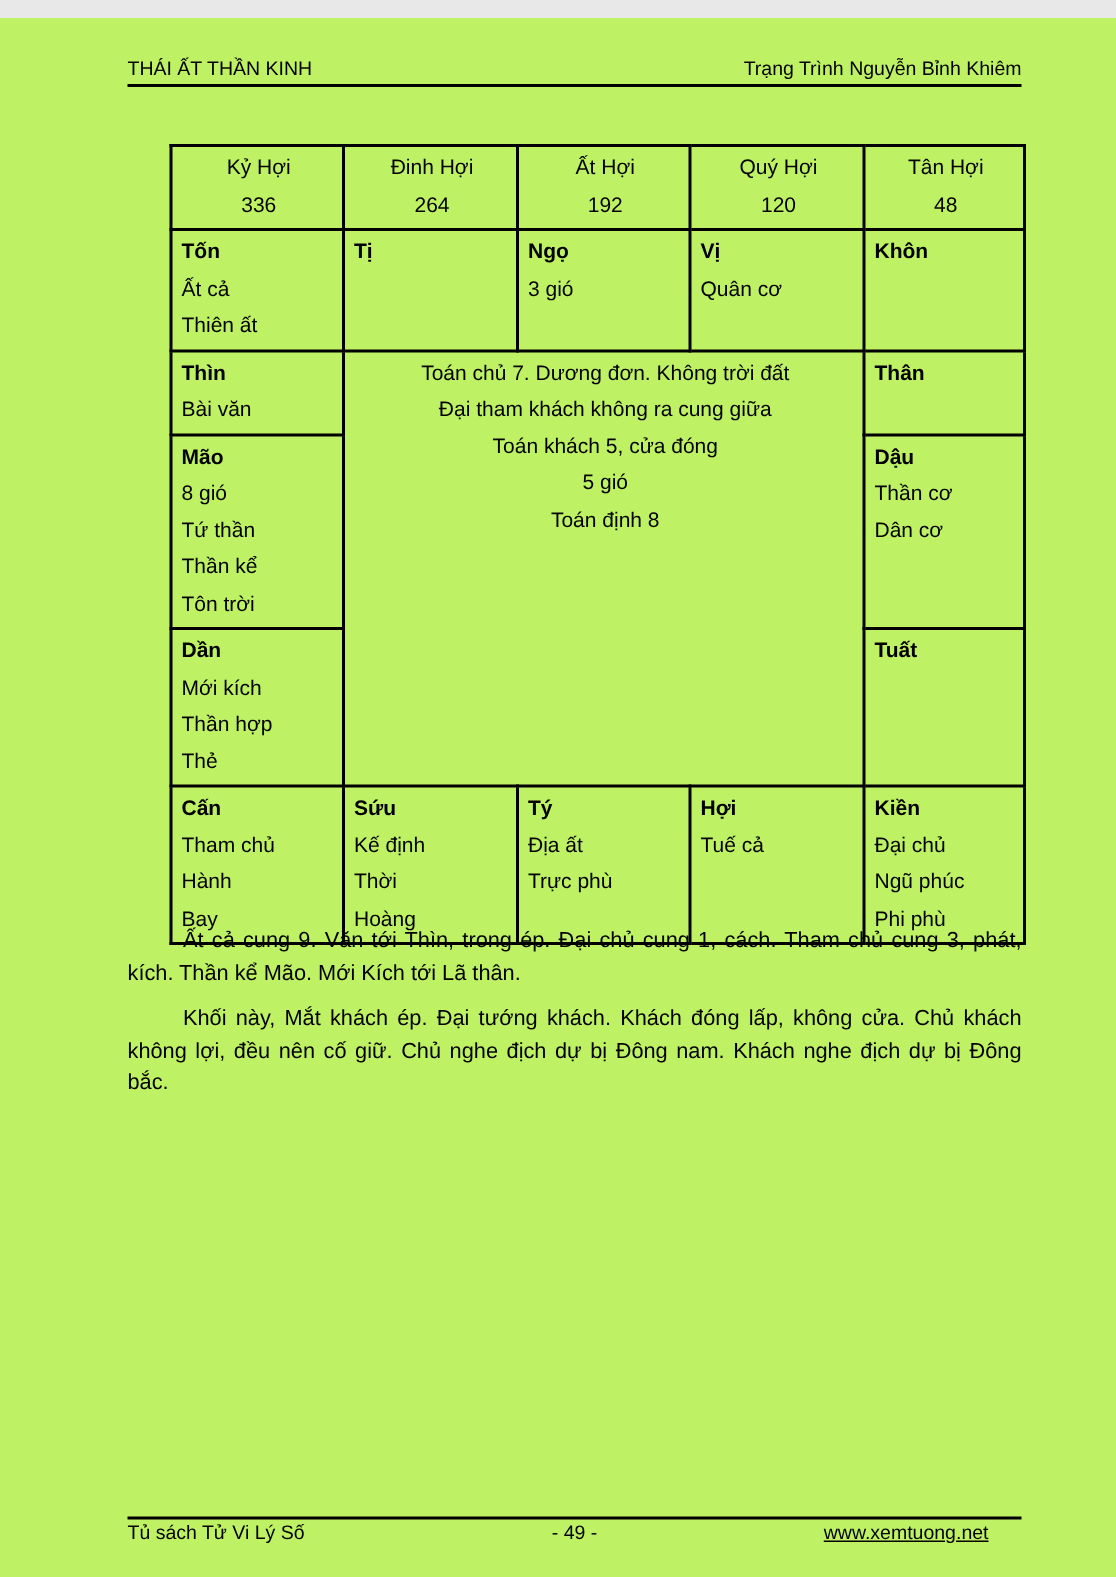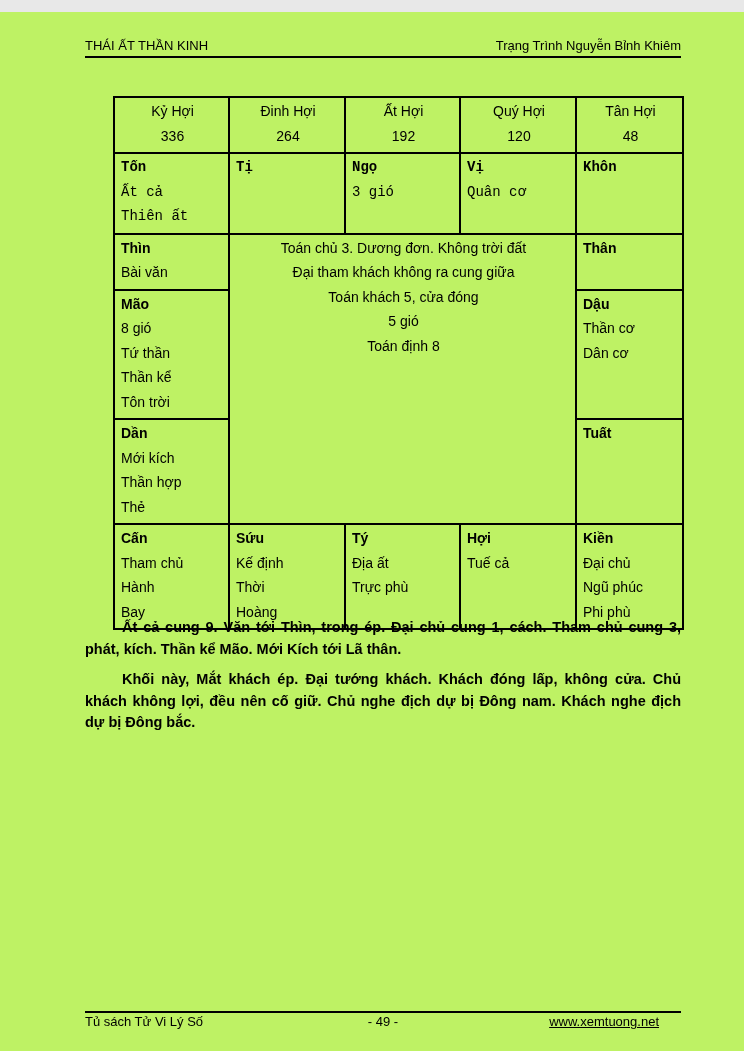--- a/index.html
+++ b/index.html
@@ -41,37 +41,37 @@
     width: 569px;
   }
   table.chart td {
     border: 2px solid #000;
     vertical-align: top;
     padding: 1px 4px 4px 6px;
     font-size: 14px;
     line-height: 24.5px;
   }
   tr.r1 { height: 51px; }
-  tr.r2 { height: 75px; font-family: Liberation Mono, monospace; }
+  tr.r2 { height: 75px; }
   tr.r3 { height: 50px; }
   tr.r4 { height: 124px; }
   tr.r5 { height: 98px; }
   tr.r6 { height: 101px; }
   td.year-cell { text-align: center; padding: 2px 2px 0 2px; }
   .cell-title { font-weight: bold; }
   td.center-cell {
     text-align: center;
     padding-top: 52px;
     line-height: 27px;
   }
 
   
   .body-text {
     position: absolute;
-    left: 85px; right: 63px; top: 605px; font-weight: bold;
+    left: 85px; right: 63px; top: 605px;
   }
   .body-text p {
     margin: 0 0 9px 0;
     font-size: 14.5px;
     line-height: 21.5px;
     text-align: justify;
     text-indent: 37px;
   }
 
   
@@ -153,21 +153,21 @@
         <td>
           <div class="cell-title">Khôn</div>
         </td>
       </tr>
       <tr class="r3">
         <td>
           <div class="cell-title">Thìn</div>
           <div>Bài văn</div>
         </td>
         <td class="center-cell" colspan="3" rowspan="3">
-          <div>Toán chủ 3. Dương đơn. Không trời đất</div>
+          <div>Toán chủ 7. Dương đơn. Không trời đất</div>
           <div>Đại tham khách không ra cung giữa</div>
           <div>Toán khách 5, cửa đóng</div>
           <div>5 gió</div>
           <div>Toán định 8</div>
         </td>
         <td>
           <div class="cell-title">Thân</div>
         </td>
       </tr>
       <tr class="r4">

